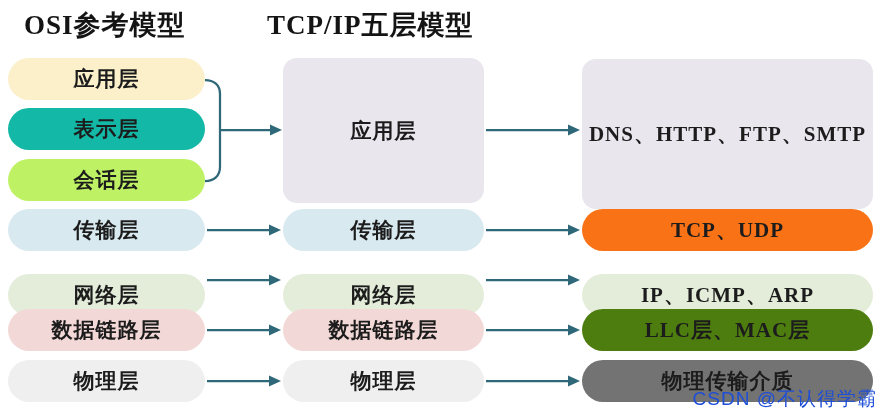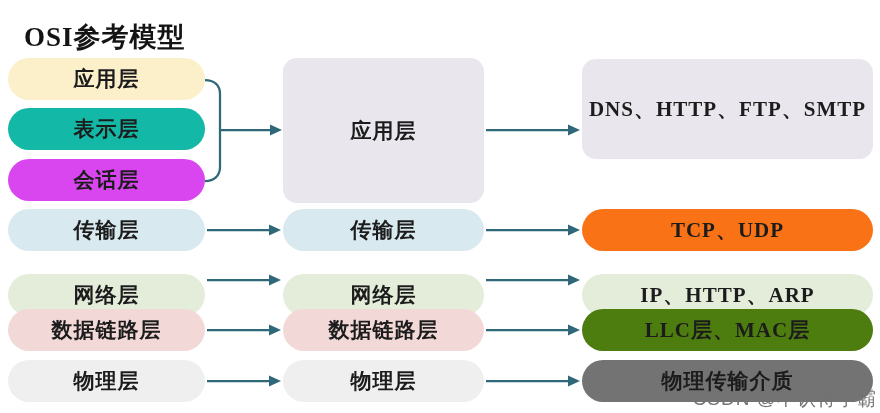--- a/index.html
+++ b/index.html
@@ -14,21 +14,21 @@
   }
   .title {
     position: absolute;
     top: 7px;
     font-size: 27px;
     font-weight: bold;
     letter-spacing: 1px;
     white-space: nowrap;
     color: #141414;
   }
-  .title-osi { left: 24px; margin-top: 12px; }
+  .title-osi { left: 24px; }
   .title-tcpip { left: 267px; }
 
   .node {
     position: absolute;
     display: flex;
     align-items: center;
     justify-content: center;
     font-size: 21px;
     font-weight: 700;
     letter-spacing: 1px;
@@ -45,21 +45,21 @@
 
   .row-1 { top: 58px; }
   .row-2 { top: 108px; }
   .row-3 { top: 159px; }
   .row-4 { top: 209px; }
   .row-5 { top: 274px; }
   .row-6 { top: 309px; }
   .row-7 { top: 360px; }
 
   .bigbox.col-mid   { top: 58px; height: 145px; }
-  .bigbox.col-right { top: 59px; height: 100px; }
+  .bigbox.col-right { top: 59px; height: 150px; }
 
   .connectors {
     position: absolute;
     left: 0; top: 0;
     width: 880px; height: 413px;
     pointer-events: none;
   }
   .connector-line { stroke: #2F6878; stroke-width: 2.25; fill: none; }
   .connector-head { fill: #2F6878; stroke: none; }
 
@@ -73,38 +73,39 @@
     color: #C9C3C6;
     white-space: nowrap;
   }
 </style>
 </head>
 <body>
 
 <div class="canvas">
 
   <div class="title title-osi">OSI参考模型</div>
+  <div class="title title-tcpip">TCP/IP五层模型</div>
 
   <div class="node pill col-left row-1" style="background-color: rgb(251, 240, 201);">应用层</div>
   <div class="node pill col-left row-2" style="background-color: #14b8a6;">表示层</div>
-  <div class="node pill col-left row-3" style="background-color: #d946ef;">会话层</div>
+  <div class="node pill col-left row-3" style="background-color: #bef264;">会话层</div>
   <div class="node pill col-left row-4" style="background-color: rgb(216, 233, 239);">传输层</div>
   <div class="node pill col-left row-5" style="background-color: rgb(227, 237, 217);">网络层</div>
   <div class="node pill col-left row-6" style="background-color: rgb(242, 217, 215);">数据链路层</div>
   <div class="node pill col-left row-7" style="background-color: rgb(240, 239, 239);">物理层</div>
 
   <div class="node bigbox col-mid" style="background-color: rgb(233, 230, 238);">应用层</div>
   <div class="node pill col-mid row-4" style="background-color: rgb(216, 233, 239);">传输层</div>
   <div class="node pill col-mid row-5" style="background-color: rgb(227, 237, 217);">网络层</div>
   <div class="node pill col-mid row-6" style="background-color: rgb(242, 217, 215);">数据链路层</div>
   <div class="node pill col-mid row-7" style="background-color: rgb(240, 239, 239);">物理层</div>
 
   <div class="node bigbox col-right" style="background-color: rgb(233, 230, 238);">DNS、HTTP、FTP、SMTP</div>
   <div class="node pill col-right row-4" style="background-color: #f97316;">TCP、UDP</div>
-  <div class="node pill col-right row-5" style="background-color: rgb(227, 237, 217);">IP、HTTP、ARP</div>
+  <div class="node pill col-right row-5" style="background-color: rgb(227, 237, 217);">IP、ICMP、ARP</div>
   <div class="node pill col-right row-6" style="background-color: #4d7c0f;">LLC层、MAC层</div>
   <div class="node pill col-right row-7" style="background-color: #737373;">物理传输介质</div>
 
   <svg class="connectors" viewBox="0 0 880 413" aria-hidden="true">
 
     <path class="connector-line" d="M205,80 C214,80 220,85 220,94 L220,167 C220,176 214,181 205,181" style="stroke: rgb(47, 104, 120);"></path>
 
     <g>
       <line class="connector-line" x1="220" y1="130" x2="270" y2="130" style="stroke: rgb(47, 104, 120);"></line>
       <polygon class="connector-head" points="270,124.5 282,130 270,135.5" style="fill: rgb(47, 104, 120);"></polygon>
@@ -145,15 +146,15 @@
     <g>
       <line class="connector-line" x1="207" y1="381" x2="269" y2="381" style="stroke: rgb(47, 104, 120);"></line>
       <polygon class="connector-head" points="269,375.5 281,381 269,386.5" style="fill: rgb(47, 104, 120);"></polygon>
     </g>
     <g>
       <line class="connector-line" x1="486" y1="381" x2="568" y2="381" style="stroke: rgb(47, 104, 120);"></line>
       <polygon class="connector-head" points="568,375.5 580,381 568,386.5" style="fill: rgb(47, 104, 120);"></polygon>
     </g>
   </svg>
 
-  <div class="watermark" style="color: #737373;">CSDN @不认得学霸</div>
+  <div class="watermark" style="color: #1d4ed8;">CSDN @不认得学霸</div>
 
 </div>
 
 </body></html>

